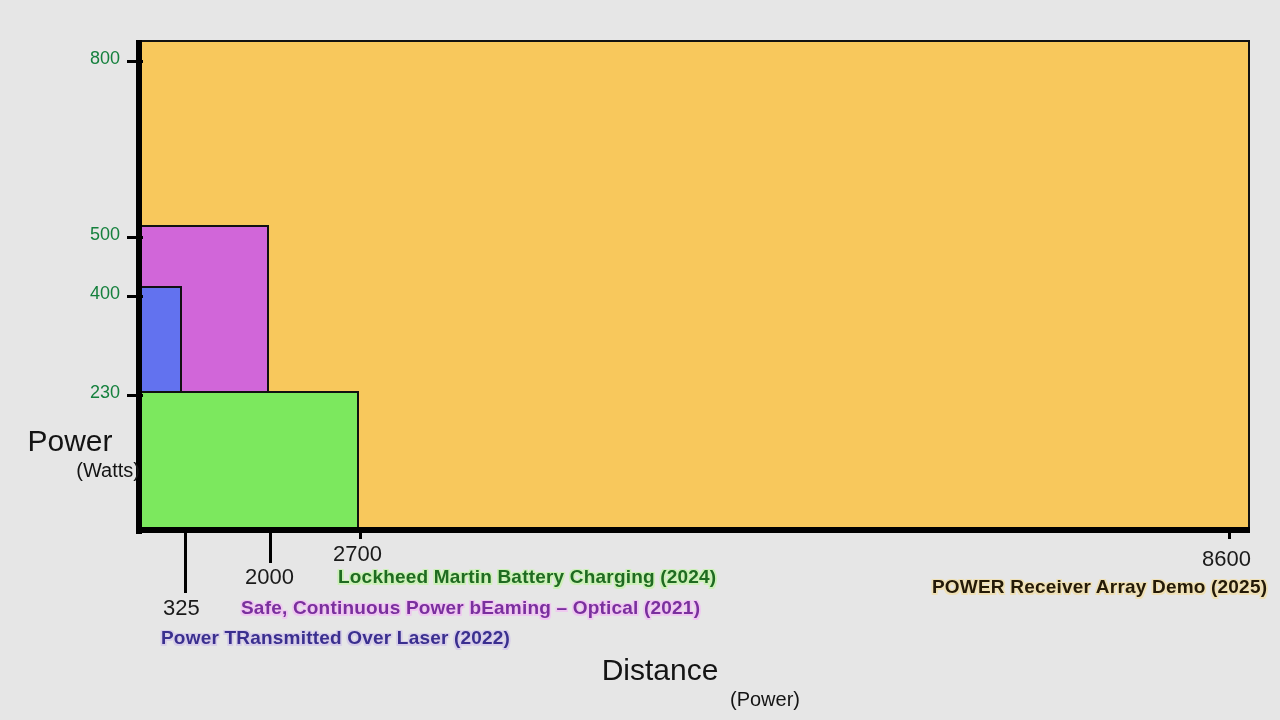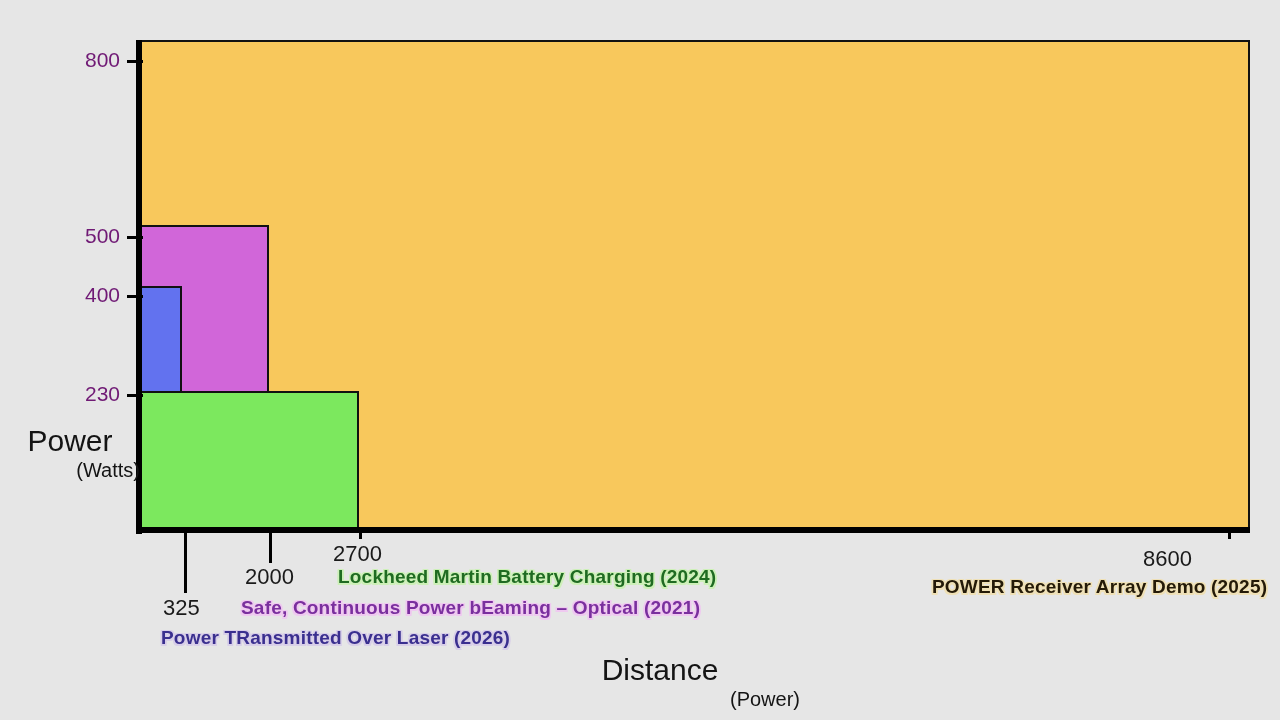--- a/index.html
+++ b/index.html
@@ -64,22 +64,22 @@
     left: 127px;
     width: 16px;
     height: 3px;
     background: #000000;
   }
   .ytick-label {
     position: absolute;
     right: 1160px;
     text-align: right;
     width: 120px;
-    font-size: 21px;
-    color: #701a75;
+    font-size: 18px;
+    color: #15803d;
     font-family: "Liberation Sans", sans-serif;
     white-space: nowrap;
   }
 
   
   .xtick {
     position: absolute;
     top: 531px;
     width: 3px;
     background: #000000;
@@ -166,41 +166,41 @@
   <div class="ytick-label" style="top:382px">230</div>
 
   <div class="xtick" style="left:184px; height:62px"></div>
   <div class="xtick" style="left:269px; height:32px"></div>
   <div class="xtick" style="left:359px; height:8px"></div>
   <div class="xtick" style="left:1228px; height:8px"></div>
 
   <div class="xtick-label" style="left:163px; top:595px">325</div>
   <div class="xtick-label" style="left:245px; top:564px">2000</div>
   <div class="xtick-label" style="left:333px; top:541px">2700</div>
-  <div class="xtick-label" style="left:1143px; top:546px">8600</div>
+  <div class="xtick-label" style="left:1202px; top:546px">8600</div>
 
   <div class="axis-title" id="ytitle">
     <span class="main">Power</span>
     <span class="unit">(Watts)</span>
   </div>
 
   <div class="axis-title" id="xtitle">
     <span class="main">Distance</span>
     <span class="unit">(Power)</span>
   </div>
 
   <div class="series-label" id="label-2024" style="left:338px; top:566px">
     <span class="fill" style="color: rgb(31, 107, 34); text-shadow: rgb(205, 240, 184) -1.5px -1.5px 0px, rgb(205, 240, 184) 1.5px -1.5px 0px, rgb(205, 240, 184) -1.5px 1.5px 0px, rgb(205, 240, 184) 1.5px 1.5px 0px, rgb(205, 240, 184) -1.5px 0px 0px, rgb(205, 240, 184) 1.5px 0px 0px, rgb(205, 240, 184) 0px -1.5px 0px, rgb(205, 240, 184) 0px 1.5px 0px;">Lockheed Martin Battery Charging (2024)</span>
   </div>
 
   <div class="series-label" id="label-2021" style="left:241px; top:597px">
     <span class="fill" style="color: rgb(122, 47, 158); text-shadow: rgb(239, 201, 240) -1.5px -1.5px 0px, rgb(239, 201, 240) 1.5px -1.5px 0px, rgb(239, 201, 240) -1.5px 1.5px 0px, rgb(239, 201, 240) 1.5px 1.5px 0px, rgb(239, 201, 240) -1.5px 0px 0px, rgb(239, 201, 240) 1.5px 0px 0px, rgb(239, 201, 240) 0px -1.5px 0px, rgb(239, 201, 240) 0px 1.5px 0px;">Safe, Continuous Power bEaming – Optical (2021)</span>
   </div>
 
   <div class="series-label" id="label-2019" style="left:161px; top:627px">
-    <span class="fill" style="color: rgb(58, 47, 143); text-shadow: rgb(216, 207, 232) -1.5px -1.5px 0px, rgb(216, 207, 232) 1.5px -1.5px 0px, rgb(216, 207, 232) -1.5px 1.5px 0px, rgb(216, 207, 232) 1.5px 1.5px 0px, rgb(216, 207, 232) -1.5px 0px 0px, rgb(216, 207, 232) 1.5px 0px 0px, rgb(216, 207, 232) 0px -1.5px 0px, rgb(216, 207, 232) 0px 1.5px 0px;">Power TRansmitted Over Laser (2026)</span>
+    <span class="fill" style="color: rgb(58, 47, 143); text-shadow: rgb(216, 207, 232) -1.5px -1.5px 0px, rgb(216, 207, 232) 1.5px -1.5px 0px, rgb(216, 207, 232) -1.5px 1.5px 0px, rgb(216, 207, 232) 1.5px 1.5px 0px, rgb(216, 207, 232) -1.5px 0px 0px, rgb(216, 207, 232) 1.5px 0px 0px, rgb(216, 207, 232) 0px -1.5px 0px, rgb(216, 207, 232) 0px 1.5px 0px;">Power TRansmitted Over Laser (2022)</span>
   </div>
 
   <div class="series-label" id="label-2025" style="left:932px; top:576px">
     <span class="fill" style="color: rgb(36, 26, 8); text-shadow: rgb(239, 224, 182) -1.5px -1.5px 0px, rgb(239, 224, 182) 1.5px -1.5px 0px, rgb(239, 224, 182) -1.5px 1.5px 0px, rgb(239, 224, 182) 1.5px 1.5px 0px, rgb(239, 224, 182) -1.5px 0px 0px, rgb(239, 224, 182) 1.5px 0px 0px, rgb(239, 224, 182) 0px -1.5px 0px, rgb(239, 224, 182) 0px 1.5px 0px;">POWER Receiver Array Demo (2025)</span>
   </div>
 
 </div>
 
 </body></html>

